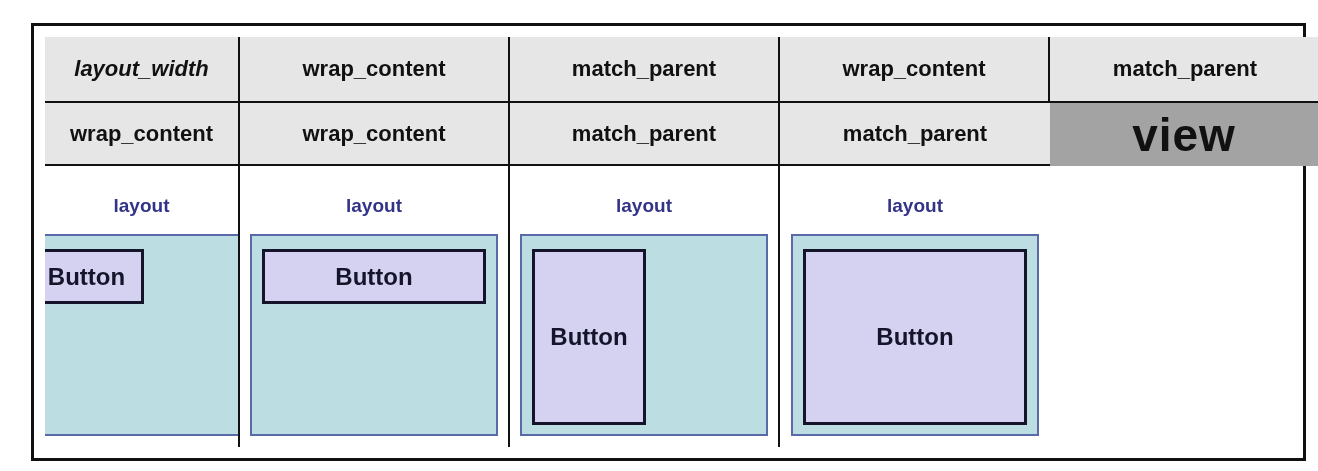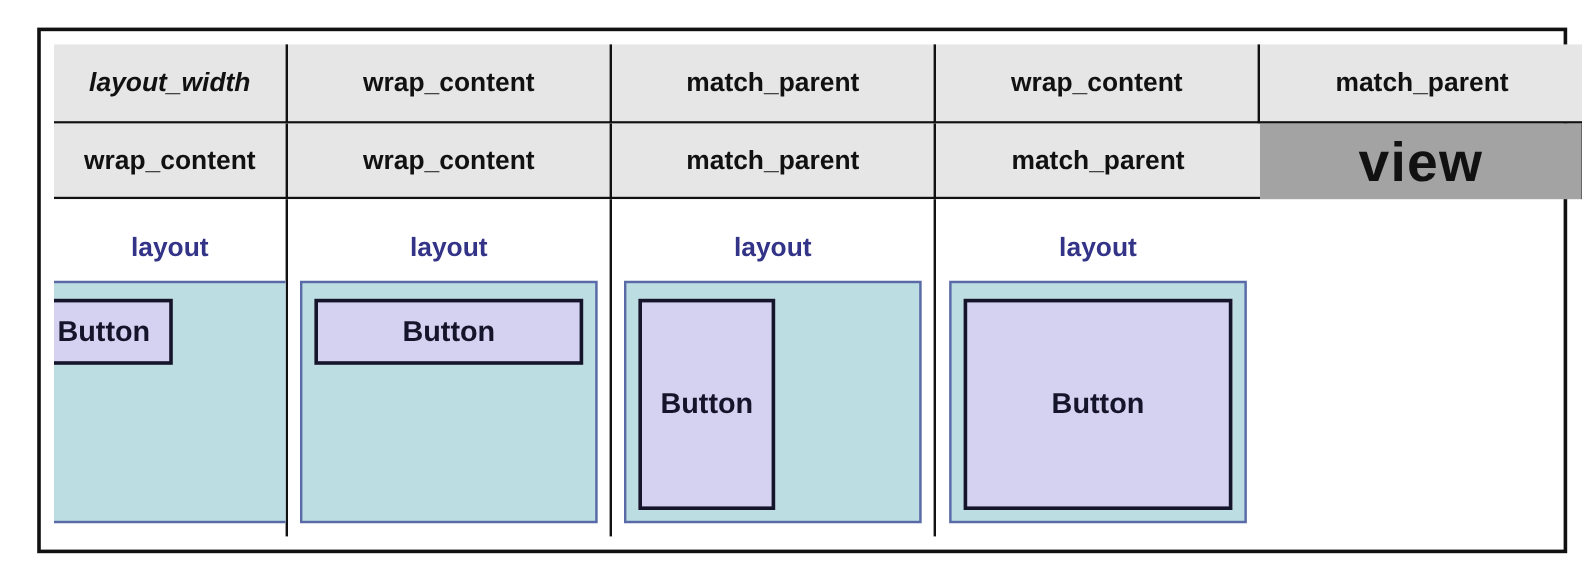--- a/index.html
+++ b/index.html
@@ -40,21 +40,21 @@
   .cell.last-row{border-bottom:none;}
   .head{background:var(--header-bg);font-size:22px;}
   .head .lbl{font-style:italic;}
   .view-cell{background:#a3a3a3;font-size:46px;letter-spacing:1px;}
   .diagram-cell{
     flex-direction:column;align-items:center;justify-content:flex-start;
     background:#ffffff;
   }
   .layout-caption{
     height:60px;display:flex;align-items:center;justify-content:center;
-    font-size:22px;color:var(--layout-text);
+    font-size:19px;color:var(--layout-text);
   }
   .layout-box{
     position:relative;
     width:248px;height:214px;
     background:var(--layout-fill);
     border:2px solid var(--layout-border);
   }
   .button-box{
     position:absolute;
     background:var(--button-fill);

